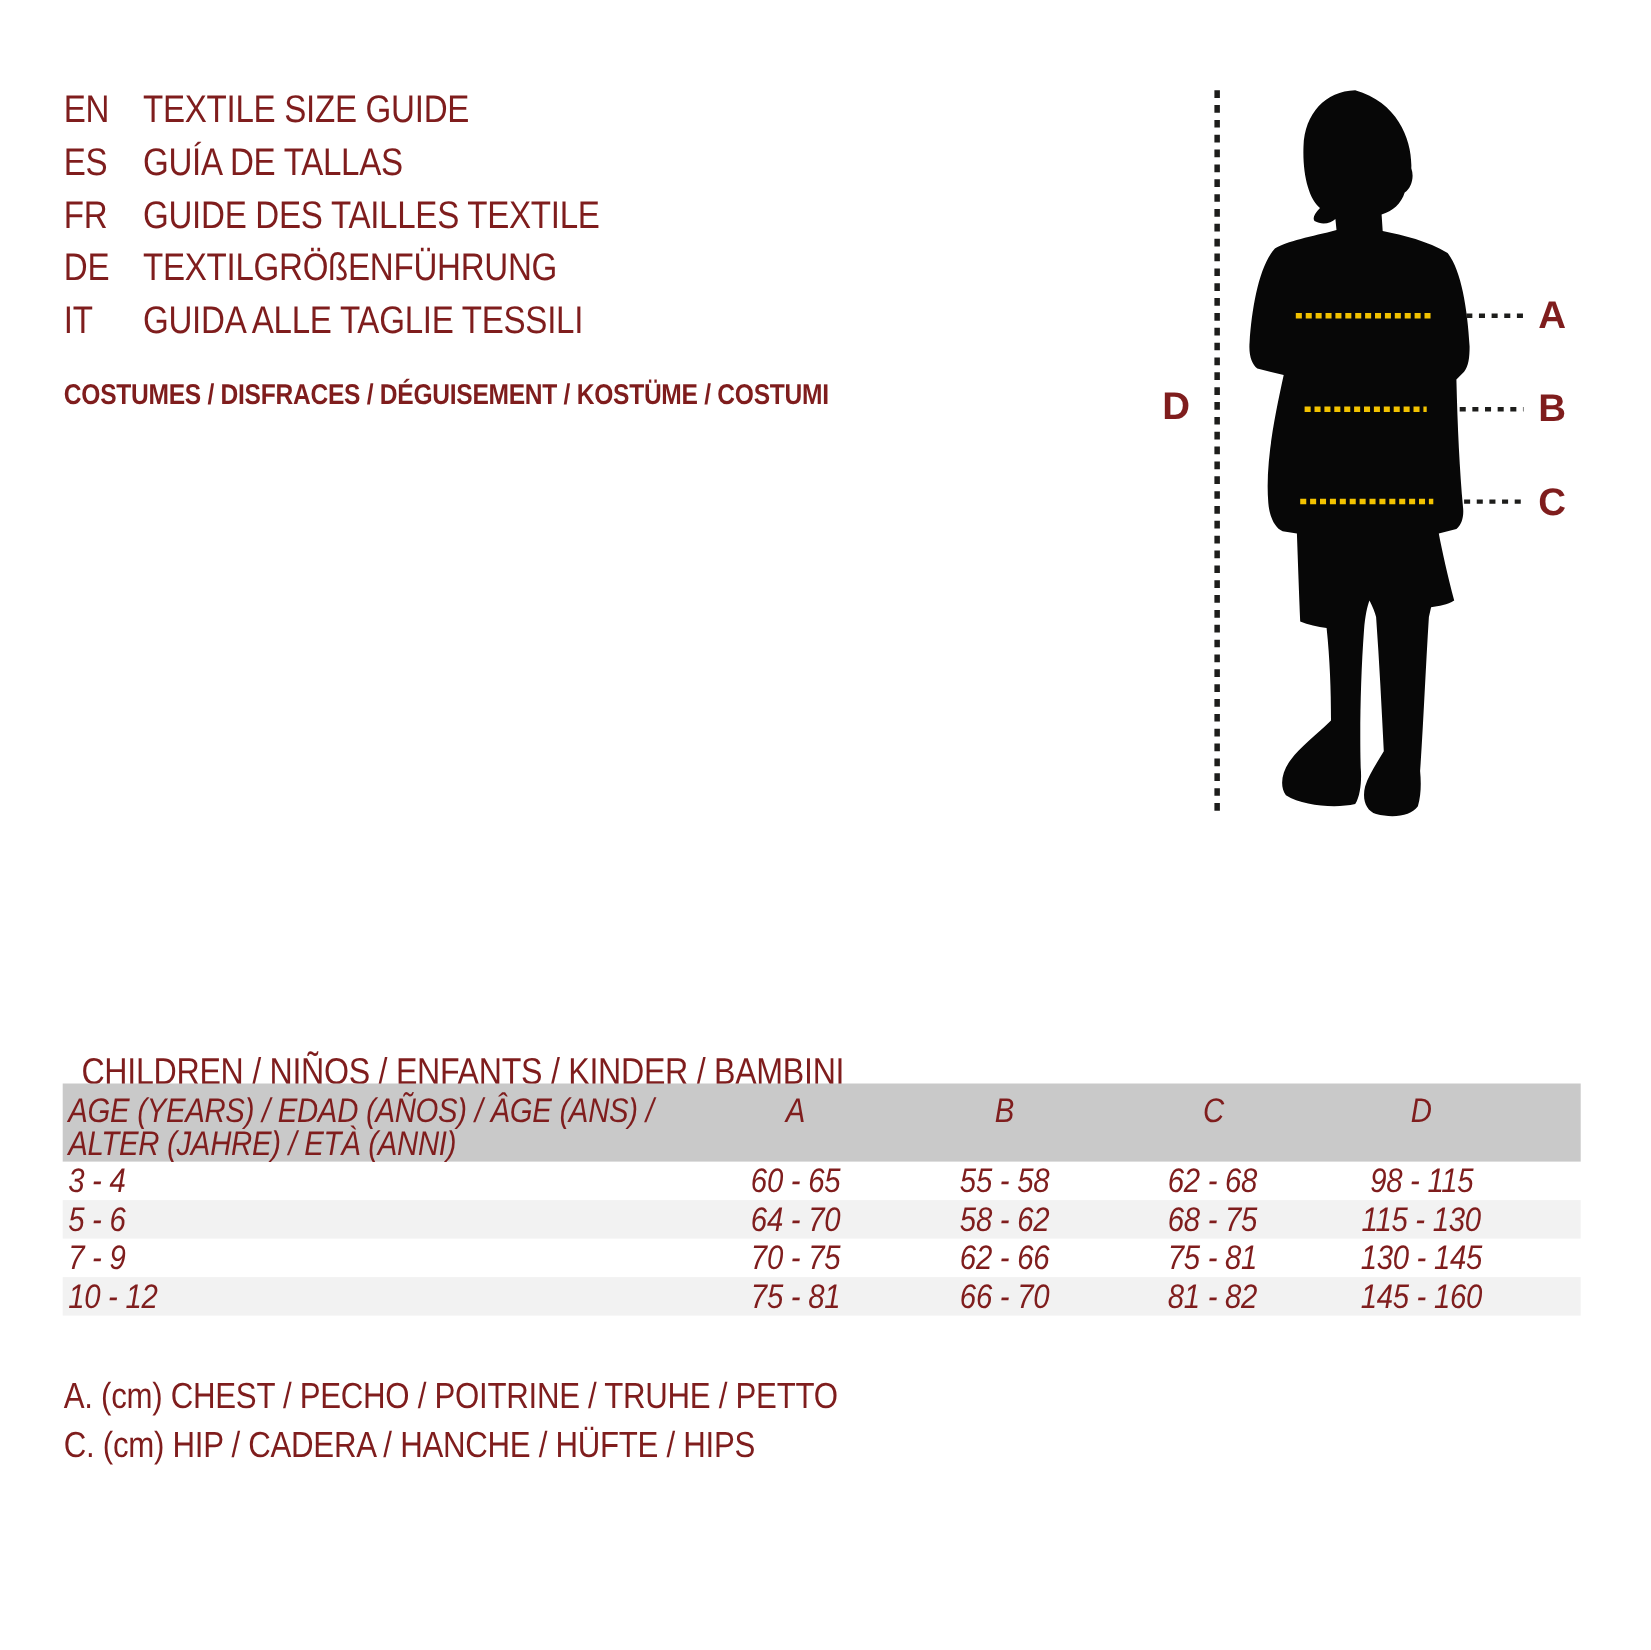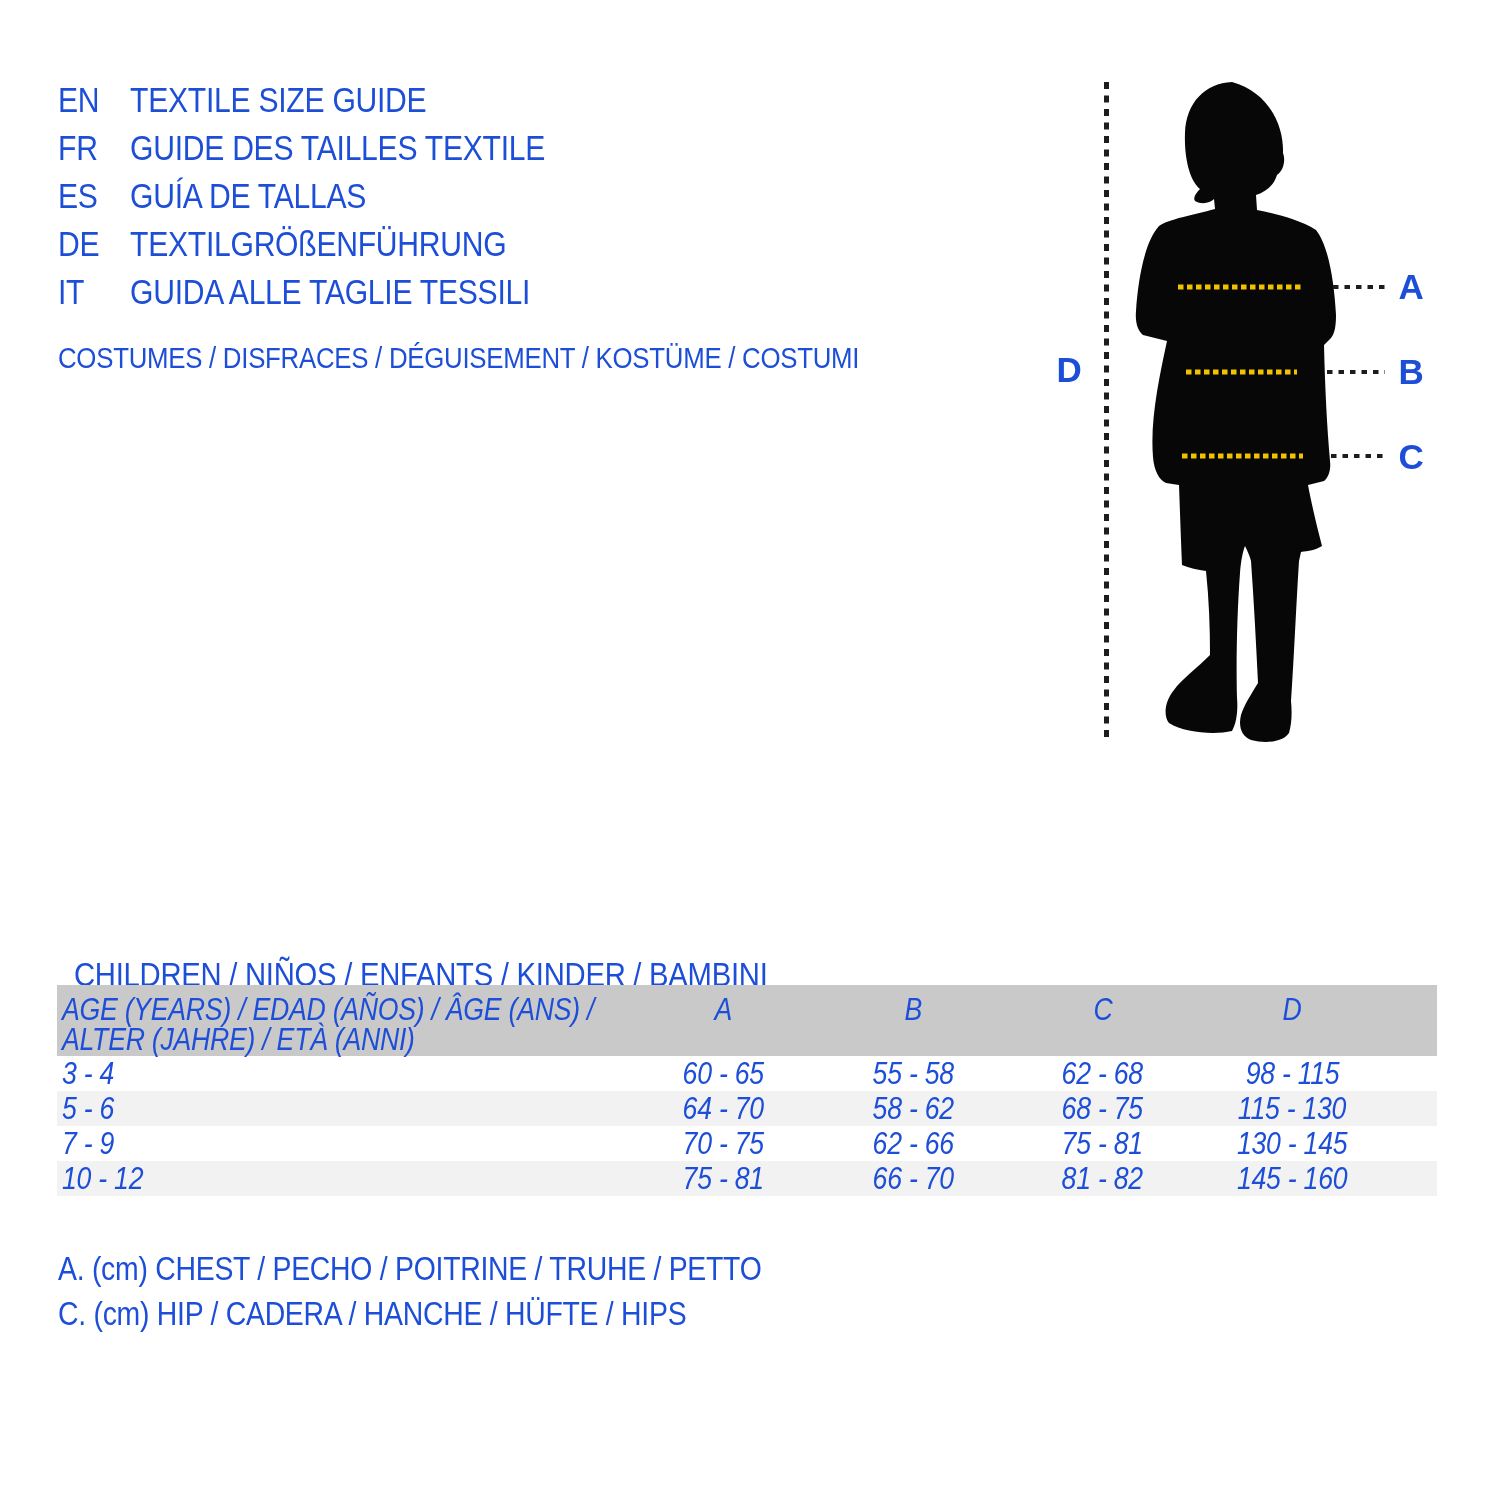--- a/index.html
+++ b/index.html
@@ -1,30 +1,30 @@
 <!DOCTYPE html>
 <html><head>
 <meta charset="utf-8">
 <style>
   html,body{margin:0;padding:0;background:#fff;}
   #canvas{
     position:relative;width:1501px;height:1500px;background:#ffffff;
-    color:#1d4ed8;font-family:"Liberation Sans",sans-serif;overflow:hidden;
+    color:#7f1d1d;font-family:"Liberation Sans",sans-serif;overflow:hidden;
     letter-spacing:-0.3px;
   }
   .cx{display:inline-block;transform:scaleX(0.86);transform-origin:0 50%;white-space:nowrap;}
   .cx-c{transform-origin:50% 50%;}
 
   
   .langs{position:absolute;left:58px;top:76px;font-size:35px;}
   .lang-row{height:48px;line-height:48px;}
   .lang-code{display:inline-block;width:72px;vertical-align:top;}
 
   
-  .costumes{position:absolute;left:58px;top:334px;margin:0;font-size:30px;font-weight:400;line-height:48px;}
+  .costumes{position:absolute;left:58px;top:334px;margin:0;font-size:26px;font-weight:700;line-height:48px;}
 
   
   .figure-svg{position:absolute;left:1040px;top:75px;}
   .flabel{position:absolute;font-size:35px;font-weight:700;line-height:36px;text-align:center;}
   #lab-d{left:1046px;top:352px;width:46px;}
   #lab-a{left:1394px;top:269px;width:34px;}
   #lab-b{left:1394px;top:354px;width:34px;}
   #lab-c{left:1394px;top:439px;width:34px;}
 
   
@@ -48,24 +48,24 @@
 </head>
 <body>
 
 <div id="canvas">
 
   <section class="langs">
     <div class="lang-row">
       <span class="lang-code cx">EN</span><span class="cx">TEXTILE SIZE GUIDE</span>
     </div>
     <div class="lang-row">
-      <span class="lang-code cx">FR</span><span class="cx">GUIDE DES TAILLES TEXTILE</span>
+      <span class="lang-code cx">ES</span><span class="cx">GUÍA DE TALLAS</span>
     </div>
     <div class="lang-row">
-      <span class="lang-code cx">ES</span><span class="cx">GUÍA DE TALLAS</span>
+      <span class="lang-code cx">FR</span><span class="cx">GUIDE DES TAILLES TEXTILE</span>
     </div>
     <div class="lang-row">
       <span class="lang-code cx">DE</span><span class="cx">TEXTILGRÖßENFÜHRUNG</span>
     </div>
     <div class="lang-row">
       <span class="lang-code cx">IT</span><span class="cx">GUIDA ALLE TAGLIE TESSILI</span>
     </div>
   </section>
 
   <h1 class="costumes"><span class="cx">COSTUMES / DISFRACES / DÉGUISEMENT / KOSTÜME / COSTUMI</span></h1>

